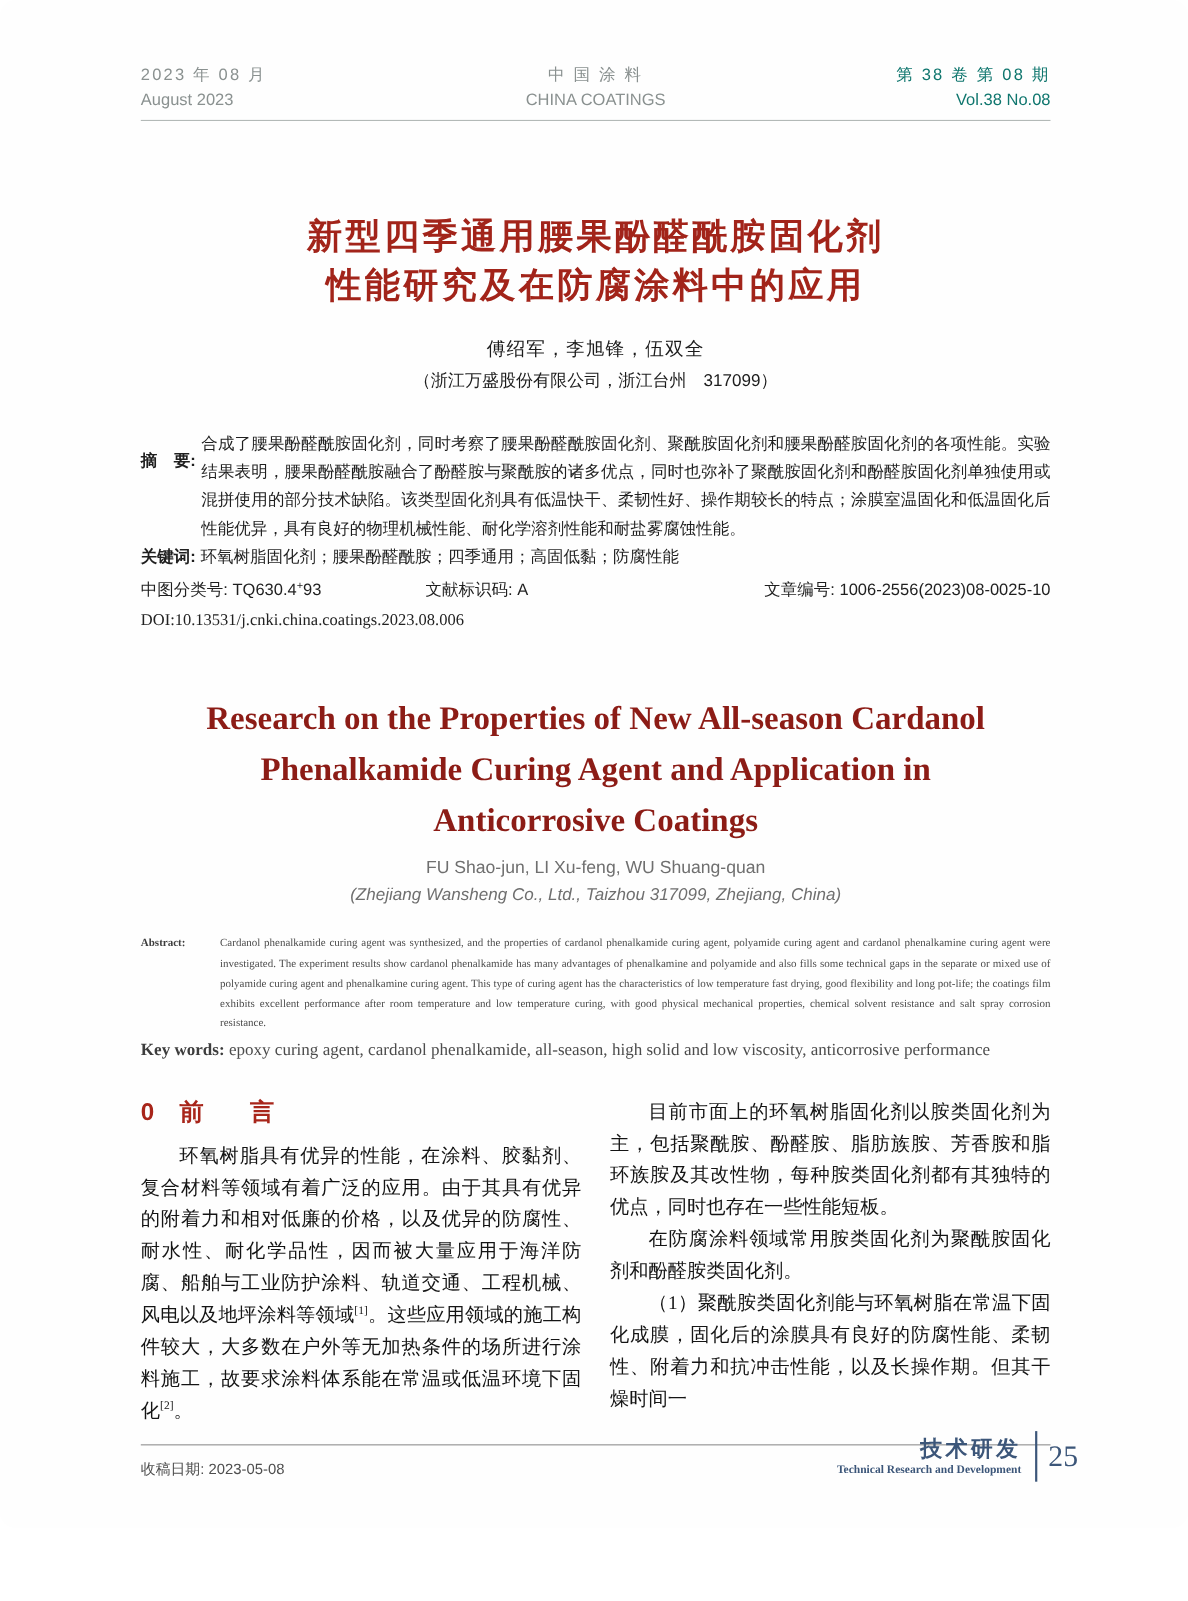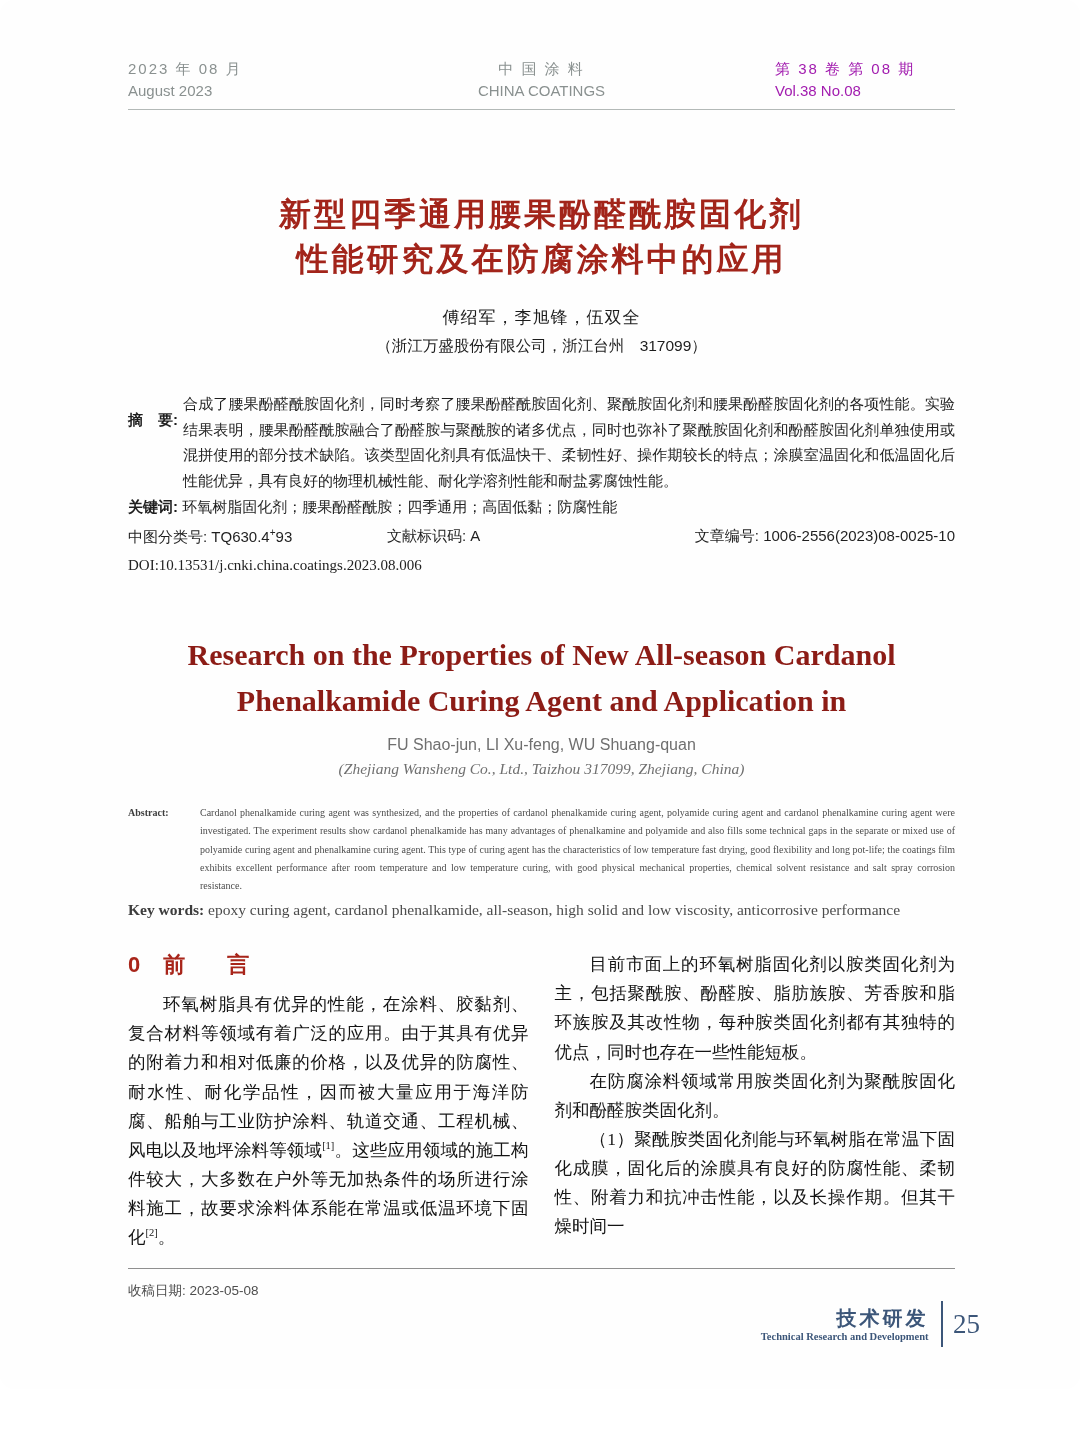--- a/index.html
+++ b/index.html
@@ -19,21 +19,21 @@
   .jheader {
     display: flex; justify-content: space-between; align-items: flex-end;
     padding-bottom: 7px;
     border-bottom: 1px solid #b3b9b7;
     color: #8a9190;
     font-size: 15px; line-height: 1.45;
   }
   .jheader .col { min-width: 180px; }
   .jheader .c-left  { text-align: left; }
   .jheader .c-mid   { text-align: center; }
-  .jheader .c-right { color: #a21caf; }
+  .jheader .c-right { text-align: right; color: #0f766e; }
   .jheader .cn { letter-spacing: 2px; }
 
   
   .title-cn {
     margin-top: 82px;
     text-align: center;
     color: #a2241a;
     font-weight: bold;
     font-size: 32px;
     line-height: 1.42;
@@ -73,21 +73,21 @@
     margin-top: 58px;
     text-align: center;
     color: #8c1c16;
     font-family: "Liberation Serif", serif;
     font-weight: bold;
     font-size: 30px;
     line-height: 1.54;
   }
   .authors-en { margin-top: 12px; text-align: center; font-size: 16px; color: #6f6f6f; }
   .affil-en   { margin-top: 6px;  text-align: center; font-size: 15.5px; color: #6f6f6f;
-                font-family: Liberation Serif, serif; font-style: italic; }
+                font-family: Liberation Sans, sans-serif; font-style: italic; }
 
   
   .abs-en {
     margin-top: 26px;
     font-family: "Liberation Serif", serif;
     font-size: 10px; line-height: 1.82; color: #4c4c4c;
     position: relative; padding-left: 72px;
     text-align: justify;
   }
   .abs-en .label { position: absolute; left: 0; top: 0; font-weight: bold; color: #3d3d3d; }
@@ -174,20 +174,21 @@
     <div class="meta-row">
       <div><span>中图分类号: </span><span>TQ630.4</span><sup class="clc-sup">+</sup><span>93</span></div>
       <div class="mid">文献标识码: A</div>
       <div>文章编号: 1006-2556(2023)08-0025-10</div>
     </div>
     <div class="doi-line">DOI:10.13531/j.cnki.china.coatings.2023.08.006</div>
 
     <div class="title-en">
       <div>Research on the Properties of New All-season Cardanol</div>
       <div>Phenalkamide Curing Agent and Application in</div>
+      <div>Anticorrosive Coatings</div>
     </div>
     <div class="authors-en">FU Shao-jun, LI Xu-feng, WU Shuang-quan</div>
     <div class="affil-en">(Zhejiang Wansheng Co., Ltd., Taizhou 317099, Zhejiang, China)</div>
 
     <div class="abs-en">
       <span class="label">Abstract:</span>
       <span>Cardanol phenalkamide curing agent was synthesized, and the properties of cardanol phenalkamide curing agent, polyamide curing agent and cardanol phenalkamine curing agent were investigated. The experiment results show cardanol phenalkamide has many advantages of phenalkamine and polyamide and also fills some technical gaps in the separate or mixed use of polyamide curing agent and phenalkamine curing agent. This type of curing agent has the characteristics of low temperature fast drying, good flexibility and long pot-life; the coatings film exhibits excellent performance after room temperature and low temperature curing, with good physical mechanical properties, chemical solvent resistance and salt spray corrosion resistance.</span>
     </div>
     <div class="kw-en">
       <span class="label">Key words:</span><span> epoxy curing agent, cardanol phenalkamide, all-season, high solid and low viscosity, anticorrosive performance</span>

